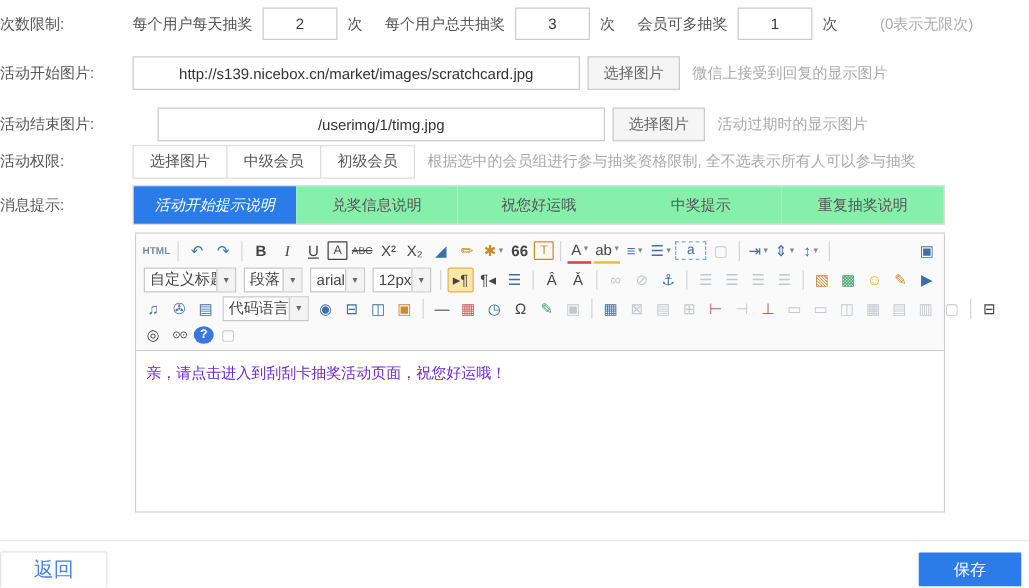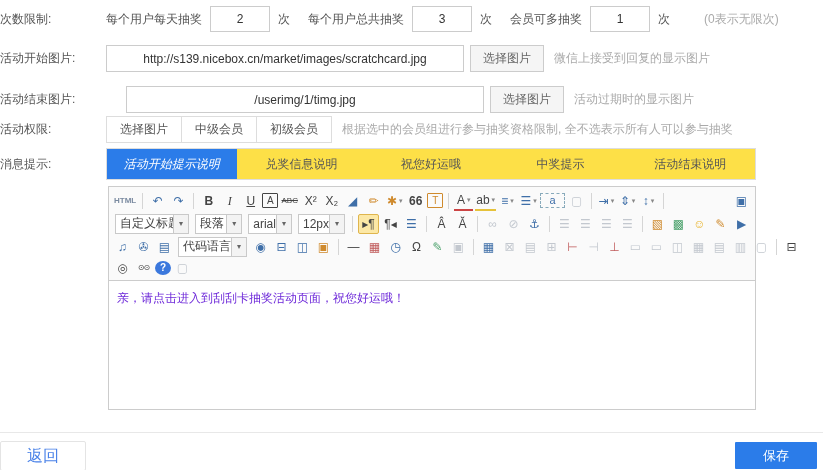--- a/index.html
+++ b/index.html
@@ -10,21 +10,21 @@
   .row-content{display:flex;align-items:center;}
   .small-input{width:54px;height:22px;border:1px solid #ccc;text-align:center;font-size:12px;color:#333;margin:0 8px;font-family:inherit;}
   .f-unit{margin-right:18px;}
   .hint{color:#aaa;margin-left:10px;white-space:nowrap;}
   .url-input{width:316px;height:25px;border:1px solid #ccc;padding:0 20px;font-size:12px;color:#333;font-family:inherit;text-align:center;}
   .pick-btn{margin-left:6px;height:27px;padding:0 12px;background:#f5f5f5;border:1px solid #ccc;color:#666;font-size:12px;cursor:pointer;font-family:inherit;}
   .member-group{display:flex;}
   .member-btn{height:27px;padding:0 13px;background:#fff;border:1px solid #ddd;margin-left:-1px;color:#555;font-size:12px;cursor:pointer;font-family:inherit;}
   .member-btn:first-child{margin-left:0;}
   .tab-bar{display:flex;width:648px;border:1px solid #ddd;height:30px;background:#fff;}
-  .tab{flex:1;text-align:center;line-height:30px;color:#555;cursor:pointer;background:#fde047;}
+  .tab{flex:1;text-align:center;line-height:30px;color:#555;cursor:pointer;background:#86efac;}
   .tab.active{background:#2b7ce9;color:#fff;font-style:italic;}
   .editor{position:absolute;top:186px;left:108px;width:646px;border:1px solid #ccc;background:#fff;}
   .toolbar{background:#fafafa;border-bottom:1px solid #ccc;padding:2px 3px;}
   .tb-row{display:flex;align-items:center;height:23px;}
   .tb-row:last-child{height:20px;}
   .tb-btn{display:inline-flex;align-items:center;justify-content:center;min-width:17px;height:18px;margin:0 1px;font-size:12px;color:#3f6fa8;cursor:pointer;padding:0 1px;line-height:1;}
   .tb-sep{width:1px;height:16px;background:#d5d5d5;margin:0 4px;flex:none;}
   .tb-gap{flex:1;}
   .tb-select{display:inline-flex;align-items:center;justify-content:space-between;height:20px;border:1px solid #c9c9c9;background:#fff;margin:0 3px;font-size:12px;color:#444;padding-left:4px;cursor:pointer;box-sizing:border-box;}
   .tb-sel-label{white-space:nowrap;overflow:hidden;}
@@ -100,21 +100,21 @@
   </div>
 
   <div class="row" style="top:148px;">
     <div class="row-label">消息提示:</div>
     <div class="row-content">
       <div class="tab-bar" id="tab-bar">
           <div class="tab active">活动开始提示说明</div>
           <div class="tab">兑奖信息说明</div>
           <div class="tab">祝您好运哦</div>
           <div class="tab">中奖提示</div>
-          <div class="tab">活动结束说明</div>
+          <div class="tab">重复抽奖说明</div>
         </div>
     </div>
   </div>
 
   <div class="editor">
     <div class="toolbar" id="toolbar">
         <div class="tb-row">
           <span class="tb-btn htm">HTML</span>
           <span class="tb-sep"></span>
           <span class="tb-btn blue">↶</span>

